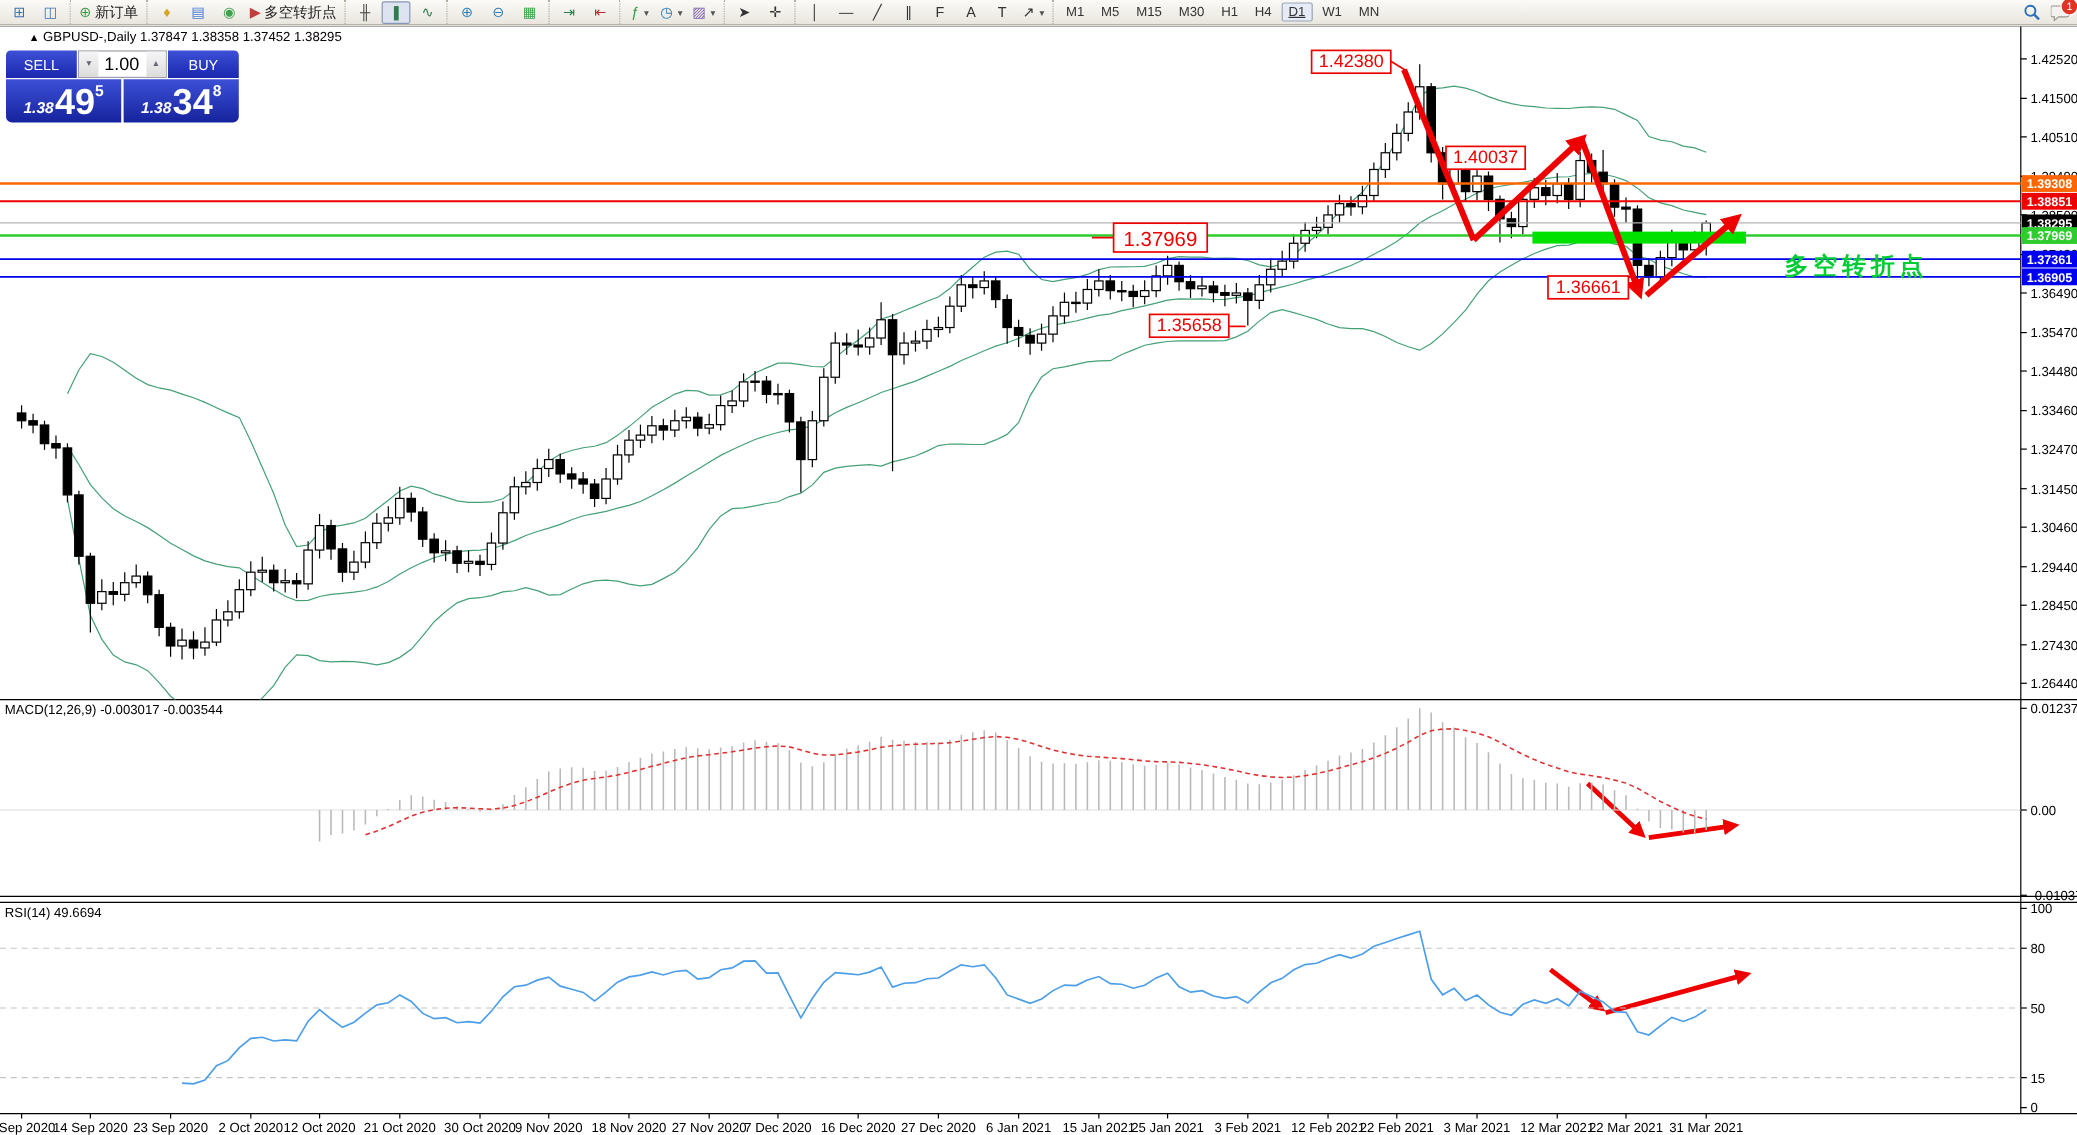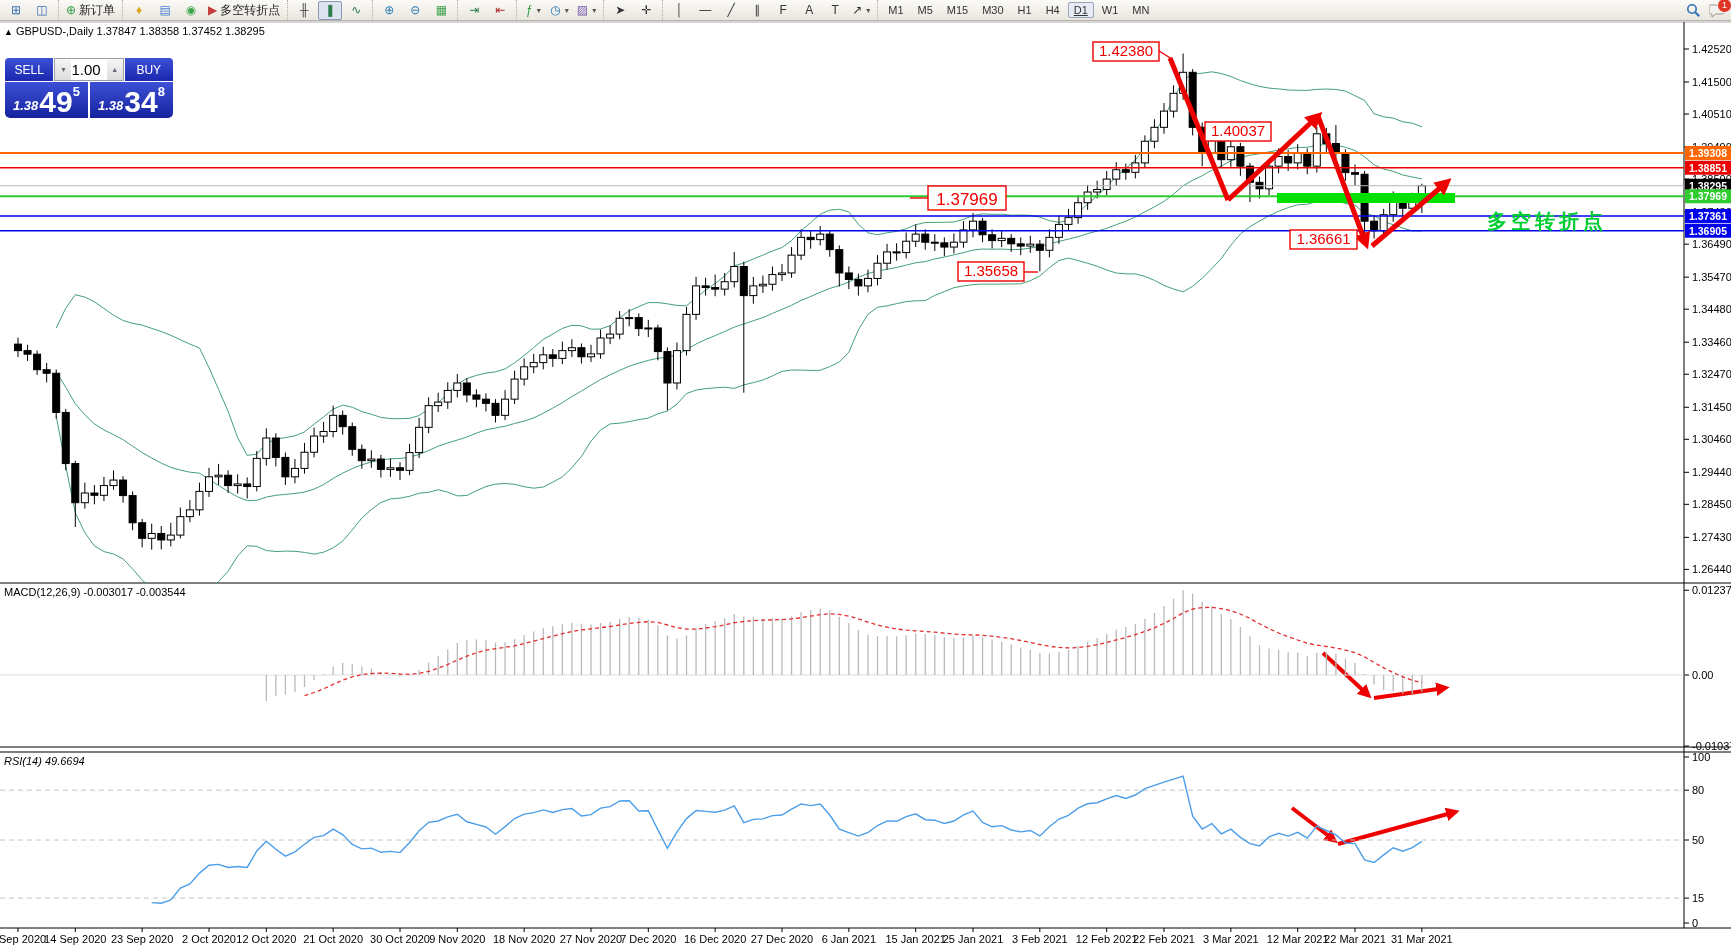--- a/index.html
+++ b/index.html
@@ -11,24 +11,24 @@
   .tbtn{display:flex;align-items:center;gap:3px;height:17px;min-width:18px;padding:0 2px;margin:0 1px;border:1px solid transparent;border-radius:2px;justify-content:center;cursor:default;color:#333;}
   .tbtn.active{border:1px solid #8a97b8;background:#dde4f0;}
   .tbtn .glyph{font-size:12px;line-height:1;}
   .tbtn .cap{font-size:12px;color:#222;white-space:nowrap;}
   .tbtn .dd{font-size:8px;color:#555;margin-left:1px;}
   .tfbtn{font-size:11px;color:#333;padding:1px 5px;margin:0 1px;border:1px solid transparent;border-radius:2px;text-align:center;}
   .tfbtn.active{border:1px solid #9aa5bd;background:#e6ebf5;text-decoration:underline;}
   .tb-right{margin-left:auto;display:flex;align-items:center;padding-right:6px;gap:8px;}
   .badge{position:absolute;top:-5px;right:-7px;background:#e03424;color:#fff;border-radius:50%;width:13px;height:13px;font-size:9px;display:flex;align-items:center;justify-content:center;border:1px solid #fff;}
   
-  .symline{position:absolute;left:4px;top:25px;font-size:11px;color:#000;z-index:4;}
+  .symline{position:absolute;left:24px;top:25px;font-size:11px;color:#000;z-index:4;}
   .symline .tri{font-size:9px;margin-right:3px;}
   
-  .trade-panel{position:absolute;left:5px;top:42px;width:168px;z-index:4;font-family:"Liberation Sans",sans-serif;margin-top:16px;}
+  .trade-panel{position:absolute;left:5px;top:42px;width:194px;z-index:4;font-family:"Liberation Sans",sans-serif;}
   .tp-top{display:flex;height:23px;}
   .tp-sell-btn,.tp-buy-btn{width:59px;background:linear-gradient(#3c50d6,#1a28ae);color:#fff;font-size:12px;display:flex;align-items:center;justify-content:center;}
   .tp-sell-btn{border-radius:4px 0 0 0;}
   .tp-buy-btn{border-radius:0 4px 0 0;text-align:center;}
   .tp-vol{flex:1;display:flex;border:1px solid #9aa0a8;background:#fff;margin:0 1px;}
   .tp-spin{width:16px;background:linear-gradient(#f6f6f6,#dcdcdc);color:#667;font-size:7px;display:flex;align-items:center;justify-content:center;}
   .tp-vol-val{flex:1;display:flex;align-items:center;justify-content:flex-end;padding-right:6px;font-size:15px;color:#000;}
   .tp-bottom{display:flex;height:36px;margin-top:1px;}
   .tp-price{width:96px;background:linear-gradient(#3c50d6,#16239e);color:#fff;display:flex;align-items:flex-end;justify-content:center;padding-bottom:3px;}
   .tp-price.left{border-radius:0 0 0 5px;margin-right:1px;}
@@ -204,21 +204,21 @@
     </div>
     <div class="tp-price right">
       <span class="p-small">1.38</span>
       <span class="p-big">34</span>
       <span class="p-sup">8</span>
     </div>
   </div>
 </div>
 
 <div class="indlabel" style="top:586px;">MACD(12,26,9) -0.003017 -0.003544</div>
-<div class="indlabel" style="top:755px;font-style:italic;">RSI(14) 49.6694</div>
+<div class="indlabel" style="top:755px;">RSI(14) 49.6694</div>
 
 <svg id="chart-svg" width="1731" height="926">
   <defs>
     <marker id="ah" viewBox="0 0 10 10" refX="6.5" refY="5" markerWidth="3.4" markerHeight="3.4" orient="auto">
       <path d="M0,0 L10,5 L0,10 z" fill="#ee0000"></path>
     </marker>
     <clipPath id="clip-main">
         <rect x="0" y="3" width="1684" height="560"></rect>
       </clipPath>
     <clipPath id="clip-macd">

